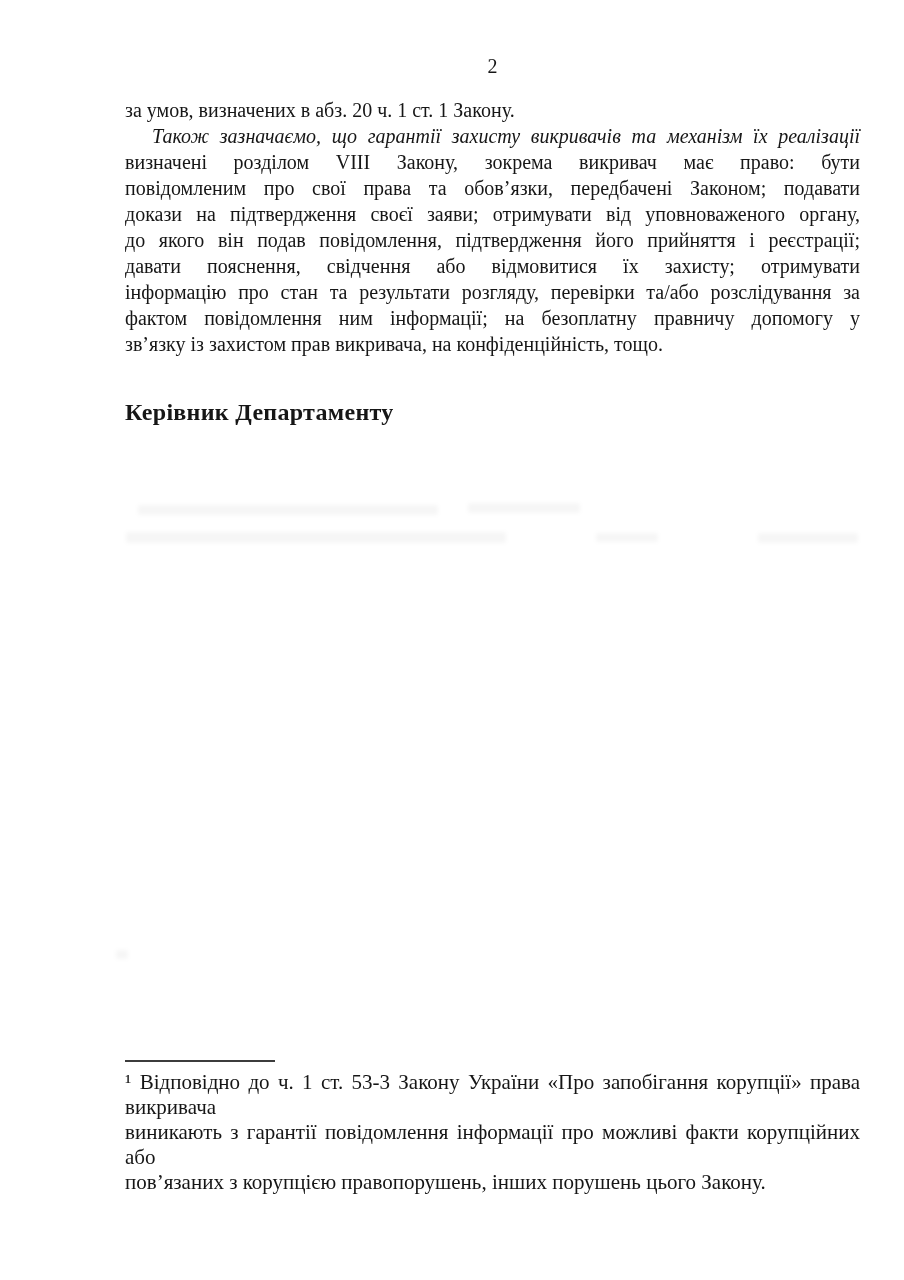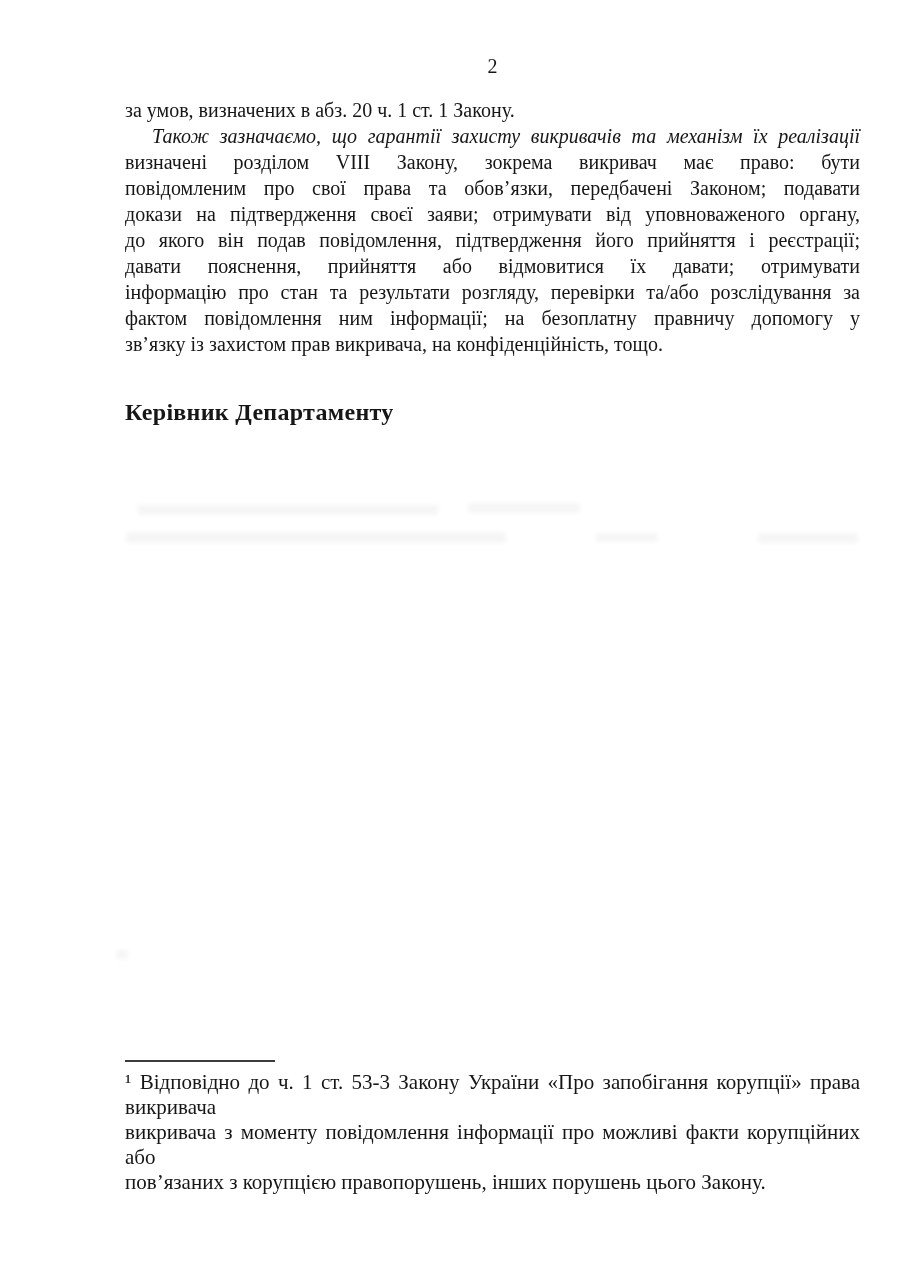--- a/index.html
+++ b/index.html
@@ -90,36 +90,36 @@
   <div class="body-text" id="body-text">
       <div class="paragraph">
         <div class="line">за умов, визначених в абз. 20 ч. 1 ст. 1 Закону.</div>
       </div>
       <div class="paragraph">
         <div class="line just indent">Також зазначаємо, що гарантії захисту викривачів та механізм їх реалізації</div>
         <div class="line just">визначені розділом VIII Закону, зокрема викривач має право: бути</div>
         <div class="line just">повідомленим про свої права та обов’язки, передбачені Законом; подавати</div>
         <div class="line just">докази на підтвердження своєї заяви; отримувати від уповноваженого органу,</div>
         <div class="line just">до якого він подав повідомлення, підтвердження його прийняття і реєстрації;</div>
-        <div class="line just">давати пояснення, прийняття або відмовитися їх давати; отримувати</div>
+        <div class="line just">давати пояснення, свідчення або відмовитися їх захисту; отримувати</div>
         <div class="line just">інформацію про стан та результати розгляду, перевірки та/або розслідування за</div>
         <div class="line just">фактом повідомлення ним інформації; на безоплатну правничу допомогу у</div>
         <div class="line">зв’язку із захистом прав викривача, на конфіденційність, тощо.</div>
       </div>
       <div class="signature">Керівник Департаменту</div>
     </div>
 
   <div class="ghost g1a"></div>
   <div class="ghost g1b"></div>
   <div class="ghost g2a"></div>
   <div class="ghost g2b"></div>
   <div class="ghost g2c"></div>
   <div class="ghost g3"></div>
 
   <div class="footnote-separator"></div>
 
   <div class="footnote" id="footnote">
       <div class="line just">¹ Відповідно до ч. 1 ст. 53-3 Закону України «Про запобігання корупції»  права викривача</div>
-      <div class="line just">викривача з моменту повідомлення інформації про можливі факти корупційних або</div>
+      <div class="line just">виникають з гарантії повідомлення інформації про можливі факти корупційних або</div>
       <div class="line">пов’язаних з корупцією правопорушень, інших порушень цього Закону.</div>
     </div>
 
 </div>
 
 </body></html>

